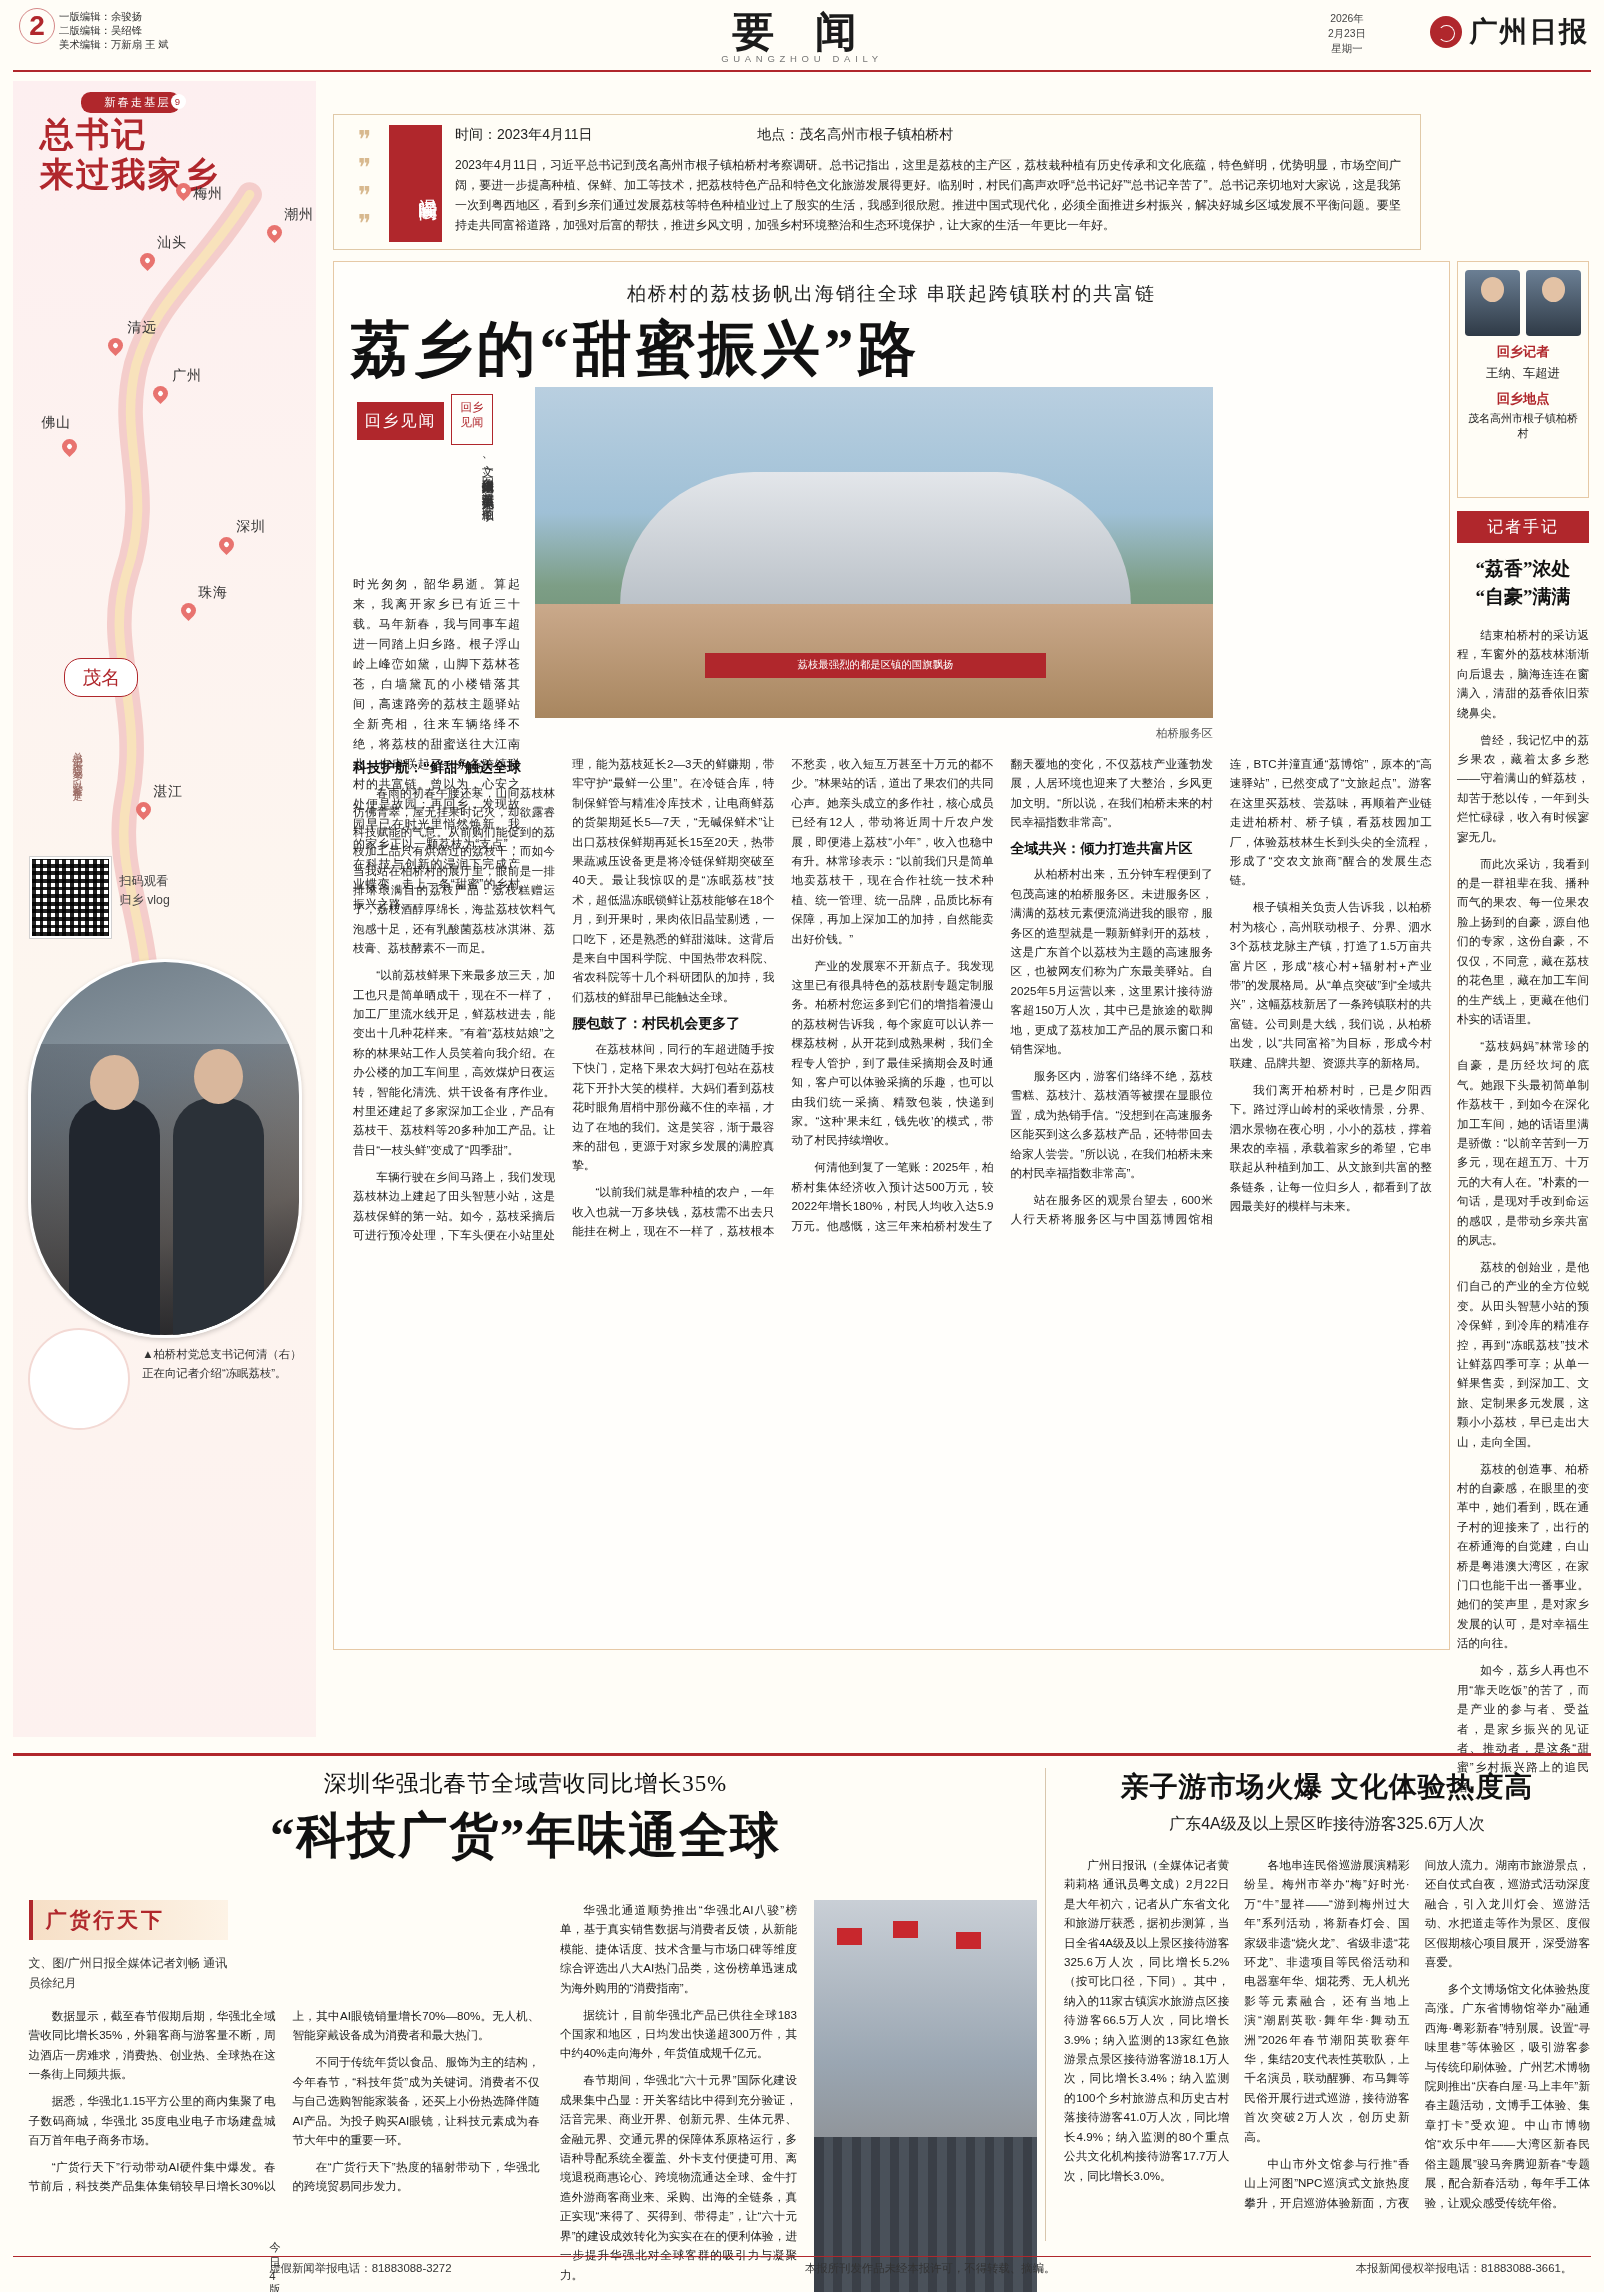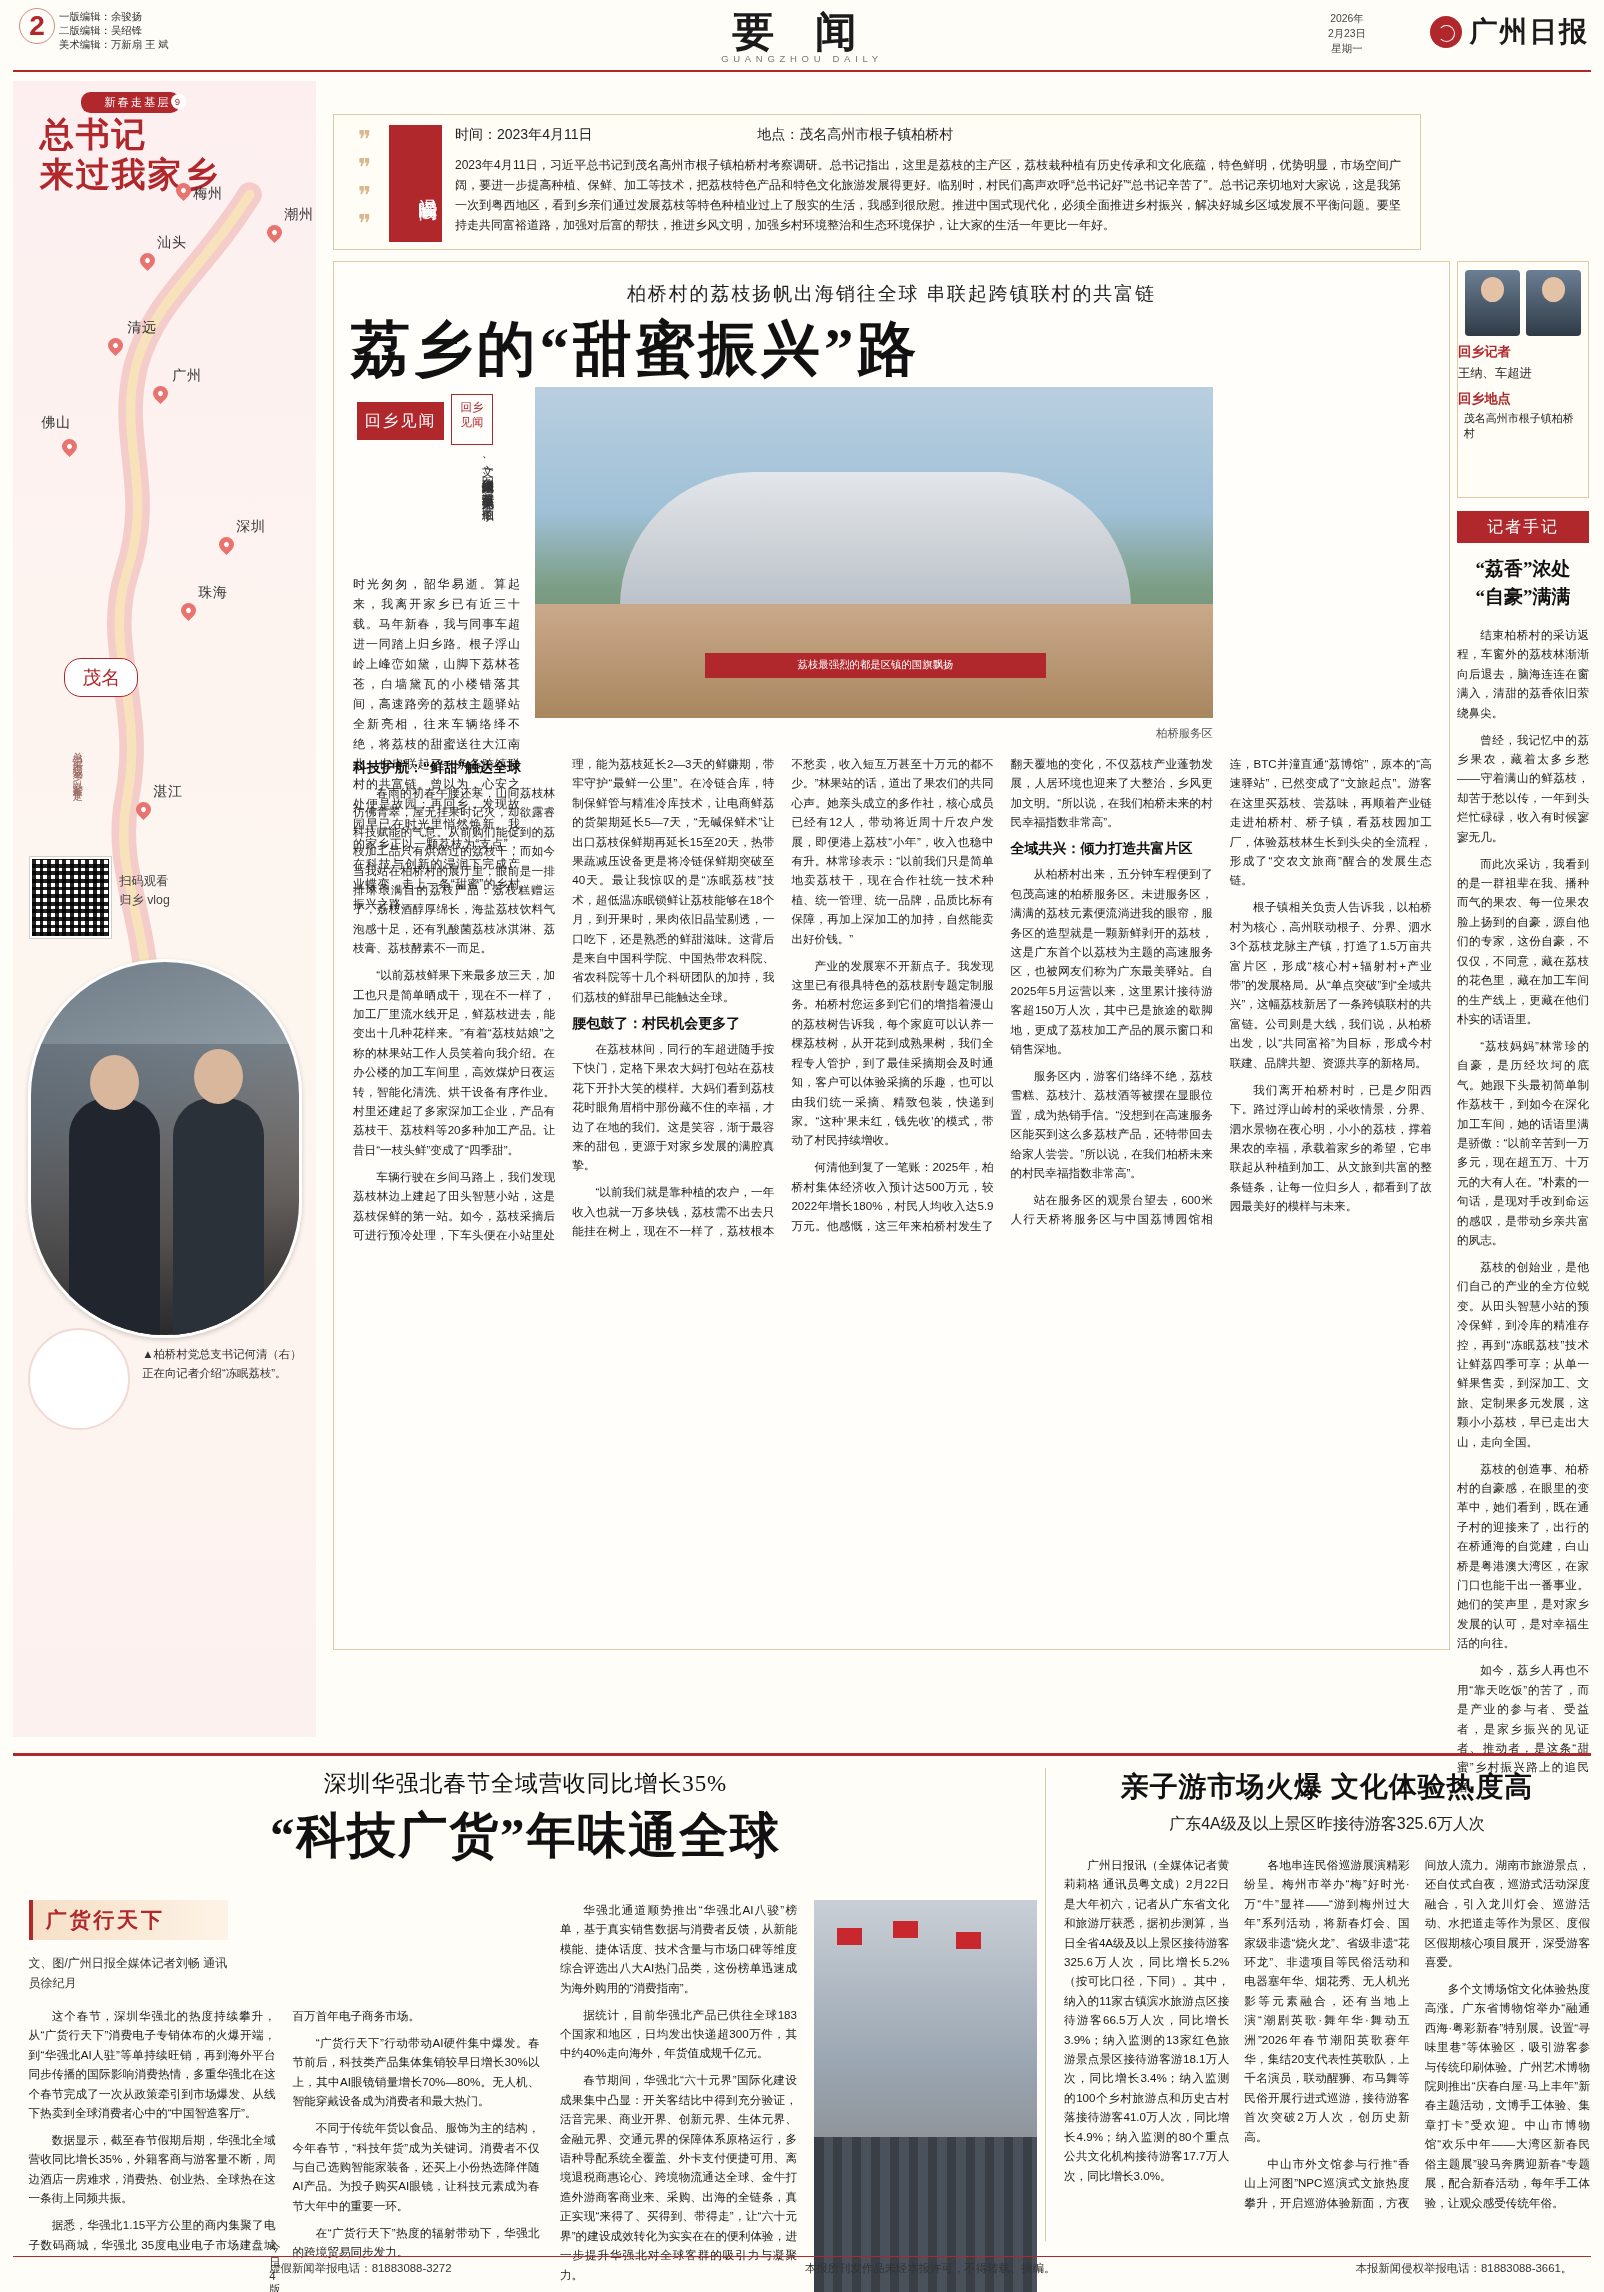--- a/index.html
+++ b/index.html
@@ -238,21 +238,21 @@
     column-count:5; column-gap:17px; column-rule:0;
     font-size:11.6px; line-height:19.4px; text-align:justify; color:#1b1b1b;
   }
   .cols h3 {
     font-size:14px; margin:3.8px 0 5.7px; font-weight:bold; color:#111;
     break-after:avoid;
   }
   .cols p { margin:0 0 7.6px; text-indent:2em; }
   .rail-box {
     position:absolute; left:1457px; top:261px; width:132px; height:237px;
-    border:0.9px solid #e6c9a6; background:#fffdf6; text-align:left; padding-top:7.6px;
+    border:0.9px solid #e6c9a6; background:#fffdf6; text-align:center; padding-top:7.6px;
   }
   .avatars { display:flex; justify-content:center; gap:5.7px; }
   .av { width:55px; height:66px; background:linear-gradient(180deg,#6b7f94,#2f3a46); border-radius:3.8px; position:relative;}
   .av:after{content:"";position:absolute;left:16px;top:7.6px;width:23px;height:24.6px;border-radius:50%;background:#e3c2a5;}
   .rail-box .lab {
     margin-top:7.6px; font-size:13.2px; color:#b0272c; font-weight:bold;
   }
   .rail-box .val { font-size:12.3px; color:#222; margin-top:3.8px; }
   .rail-box .lab2 { font-size:13.2px; color:#b0272c; font-weight:bold; margin-top:7.6px; }
   .rail-box .val2 { font-size:11px; color:#222; margin-top:3.8px; line-height:15px; padding:0 5.7px;}
@@ -510,21 +510,20 @@
 
   <div class="hr-thick"></div>
 
   <div class="b-left">
     <div class="b-kicker">深圳华强北春节全域营收同比增长35%</div>
     <div class="b-head">“科技广货”年味通全球</div>
     <div class="b-tag">广货行天下</div>
     <div class="b-byline">文、图/广州日报全媒体记者刘畅  通讯员徐纪月</div>
 
     <div class="b-cols">
-      <p>这个春节，深圳华强北的热度持续攀升，从“广货行天下”消费电子专销体布的火爆开端，到“华强北AI人驻”等单持续旺销，再到海外平台同步传播的国际影响消费热情，多重华强北在这个春节完成了一次从政策牵引到市场爆发、从线下热卖到全球消费者心中的“中国智造客厅”。</p>
       <p>数据显示，截至春节假期后期，华强北全域营收同比增长35%，外籍客商与游客量不断，周边酒店一房难求，消费热、创业热、全球热在这一条街上同频共振。</p>
       <p>据悉，华强北1.15平方公里的商内集聚了电子数码商城，华强北 35度电业电子市场建盘城百万首年电子商务市场。</p>
       <p>“广货行天下”行动带动AI硬件集中爆发。春节前后，科技类产品集体集销较早日增长30%以上，其中AI眼镜销量增长70%—80%。无人机、智能穿戴设备成为消费者和最大热门。</p>
       <p>不同于传统年货以食品、服饰为主的结构，今年春节，“科技年货”成为关键词。消费者不仅与自己选购智能家装备，还买上小份热选降伴随AI产品。为投子购买AI眼镜，让科技元素成为春节大年中的重要一环。</p>
       <p>在“广货行天下”热度的辐射带动下，华强北的跨境贸易同步发力。</p>
     </div>
     <div class="b-col3">
       <p>华强北通道顺势推出“华强北AI八骏”榜单，基于真实销售数据与消费者反馈，从新能模能、捷体话度、技术含量与市场口碑等维度综合评选出八大AI热门品类，这份榜单迅速成为海外购用的“消费指南”。</p>
       <p>据统计，目前华强北产品已供往全球183个国家和地区，日均发出快递超300万件，其中约40%走向海外，年货值成规千亿元。</p>
       <p>春节期间，华强北“六十元界”国际化建设成果集中凸显：开关客结比中得到充分验证，活音完果、商业开界、创新元界、生体元界、金融元界、交通元界的保障体系原格运行，多语种导配系统全覆盖、外卡支付便捷可用、离境退税商惠论心、跨境物流通达全球、金牛打造外游商客商业来、采购、出海的全链条，真正实现“来得了、买得到、带得走”，让“六十元界”的建设成效转化为实实在在的便利体验，进一步提升华强北对全球客群的吸引力与凝聚力。</p>

